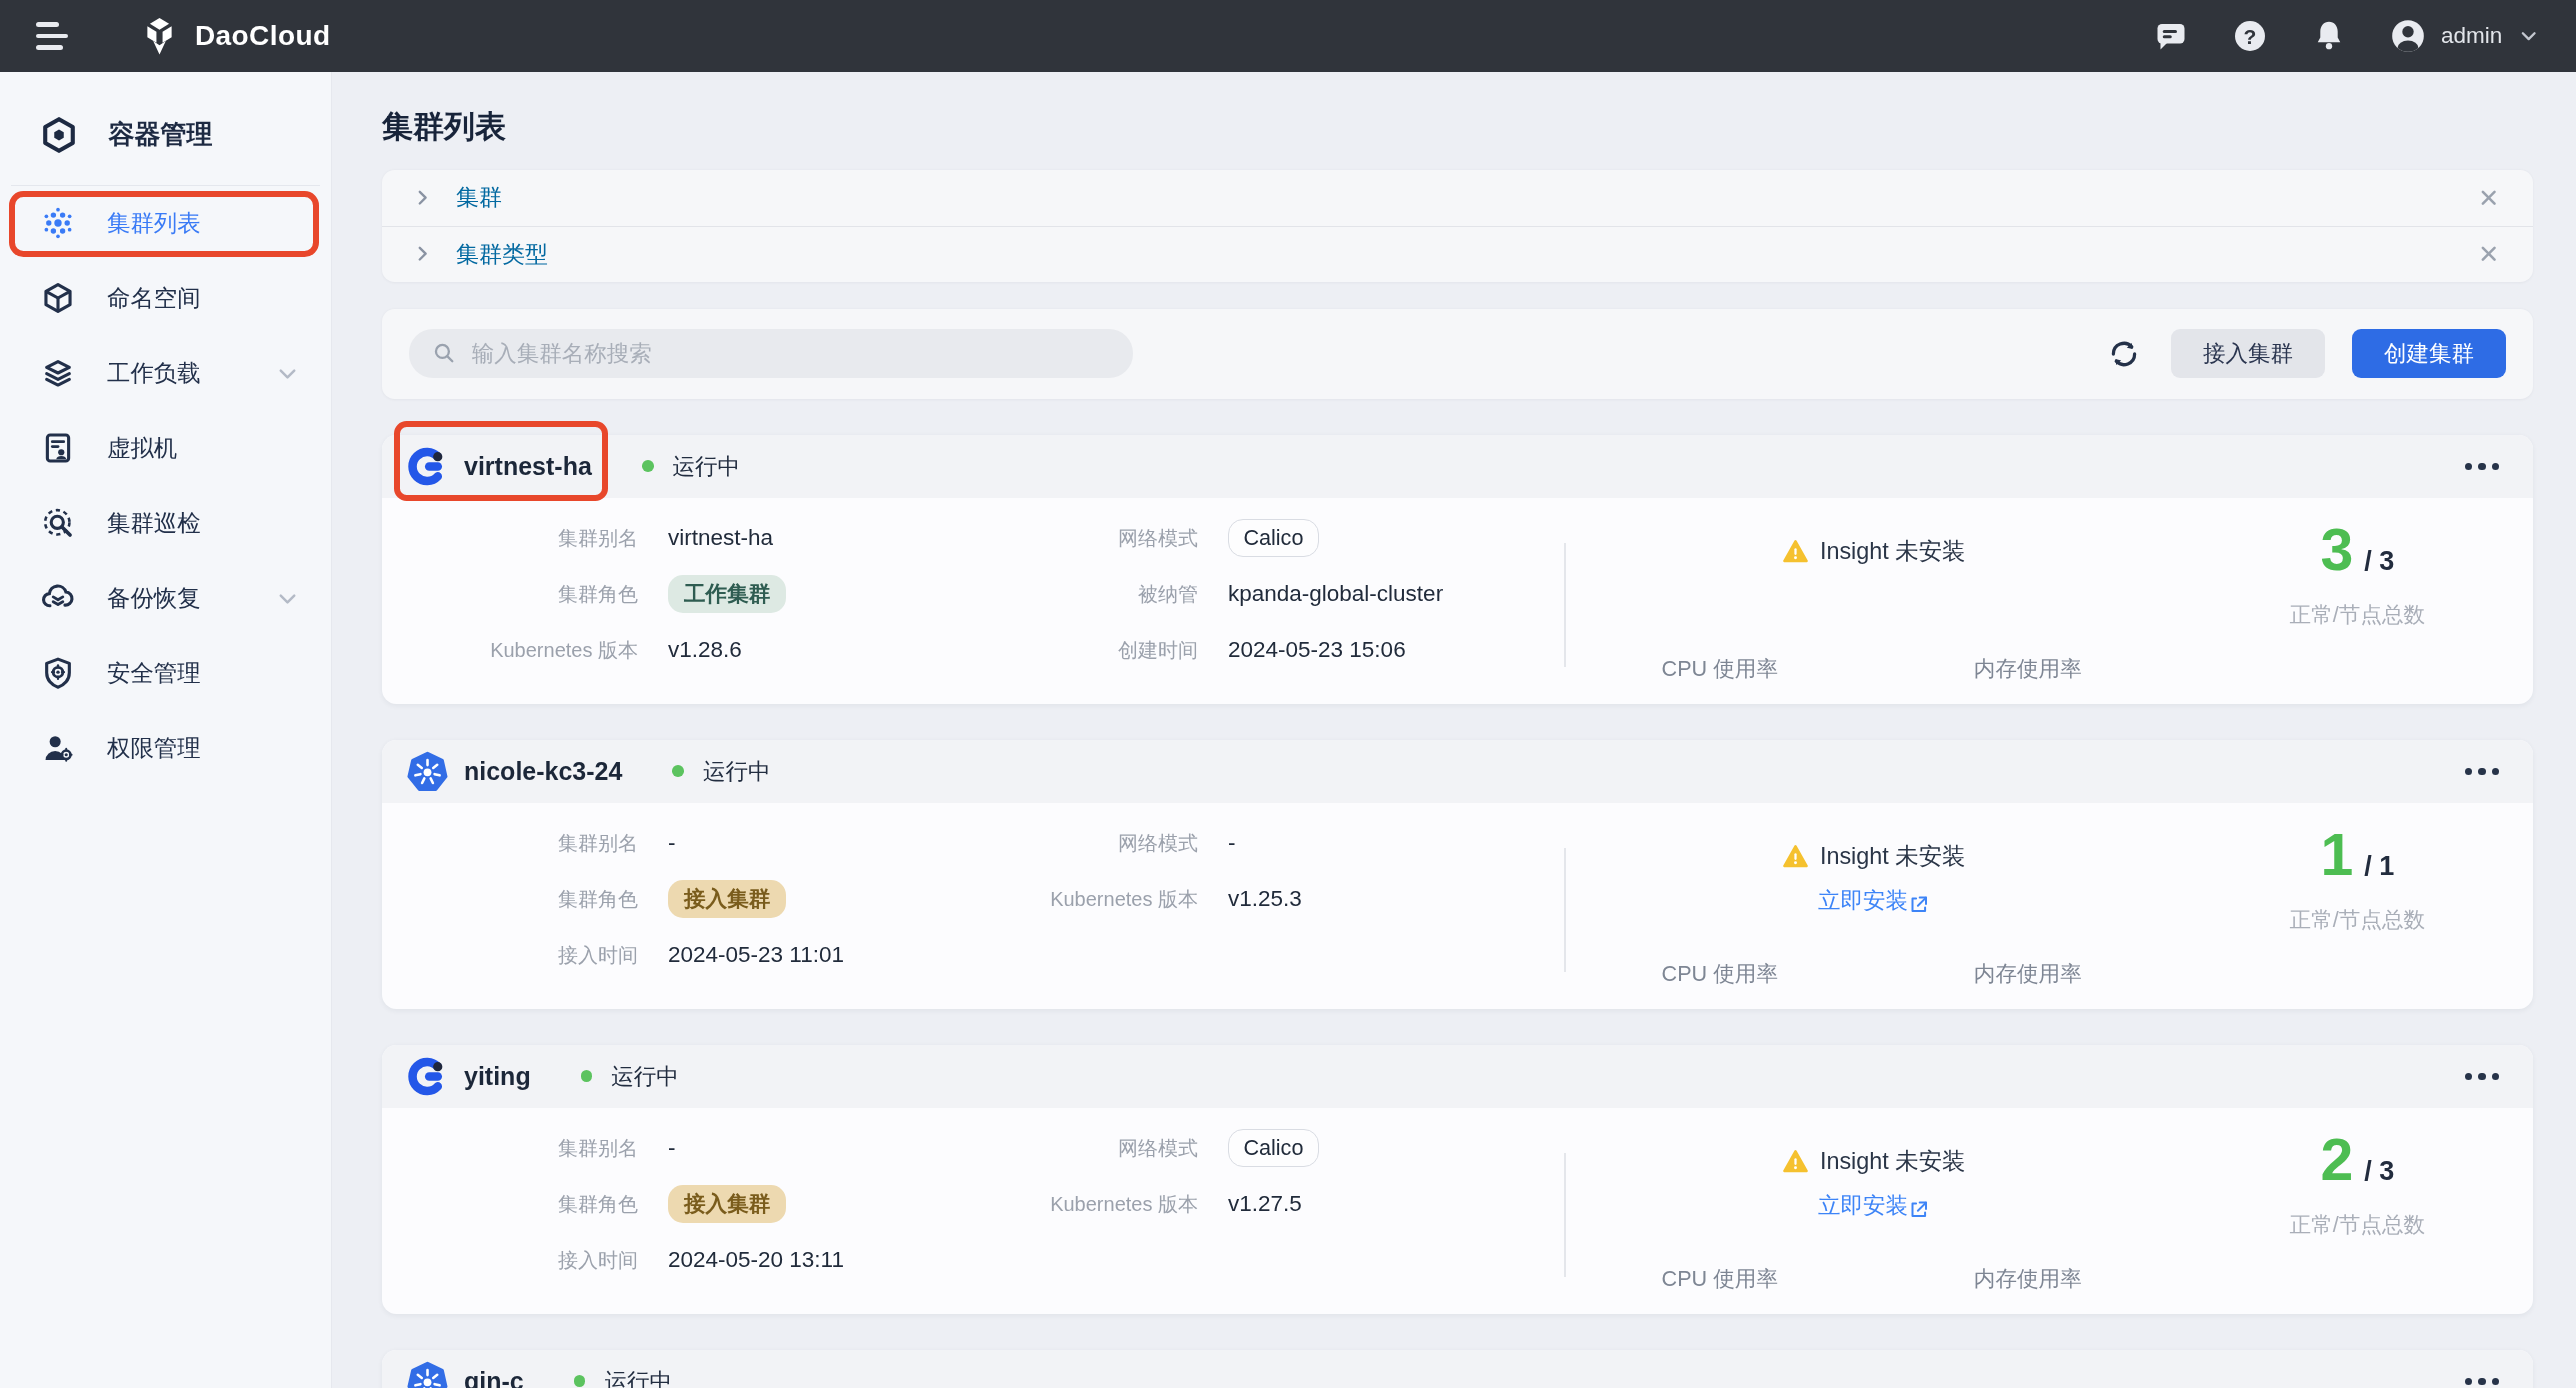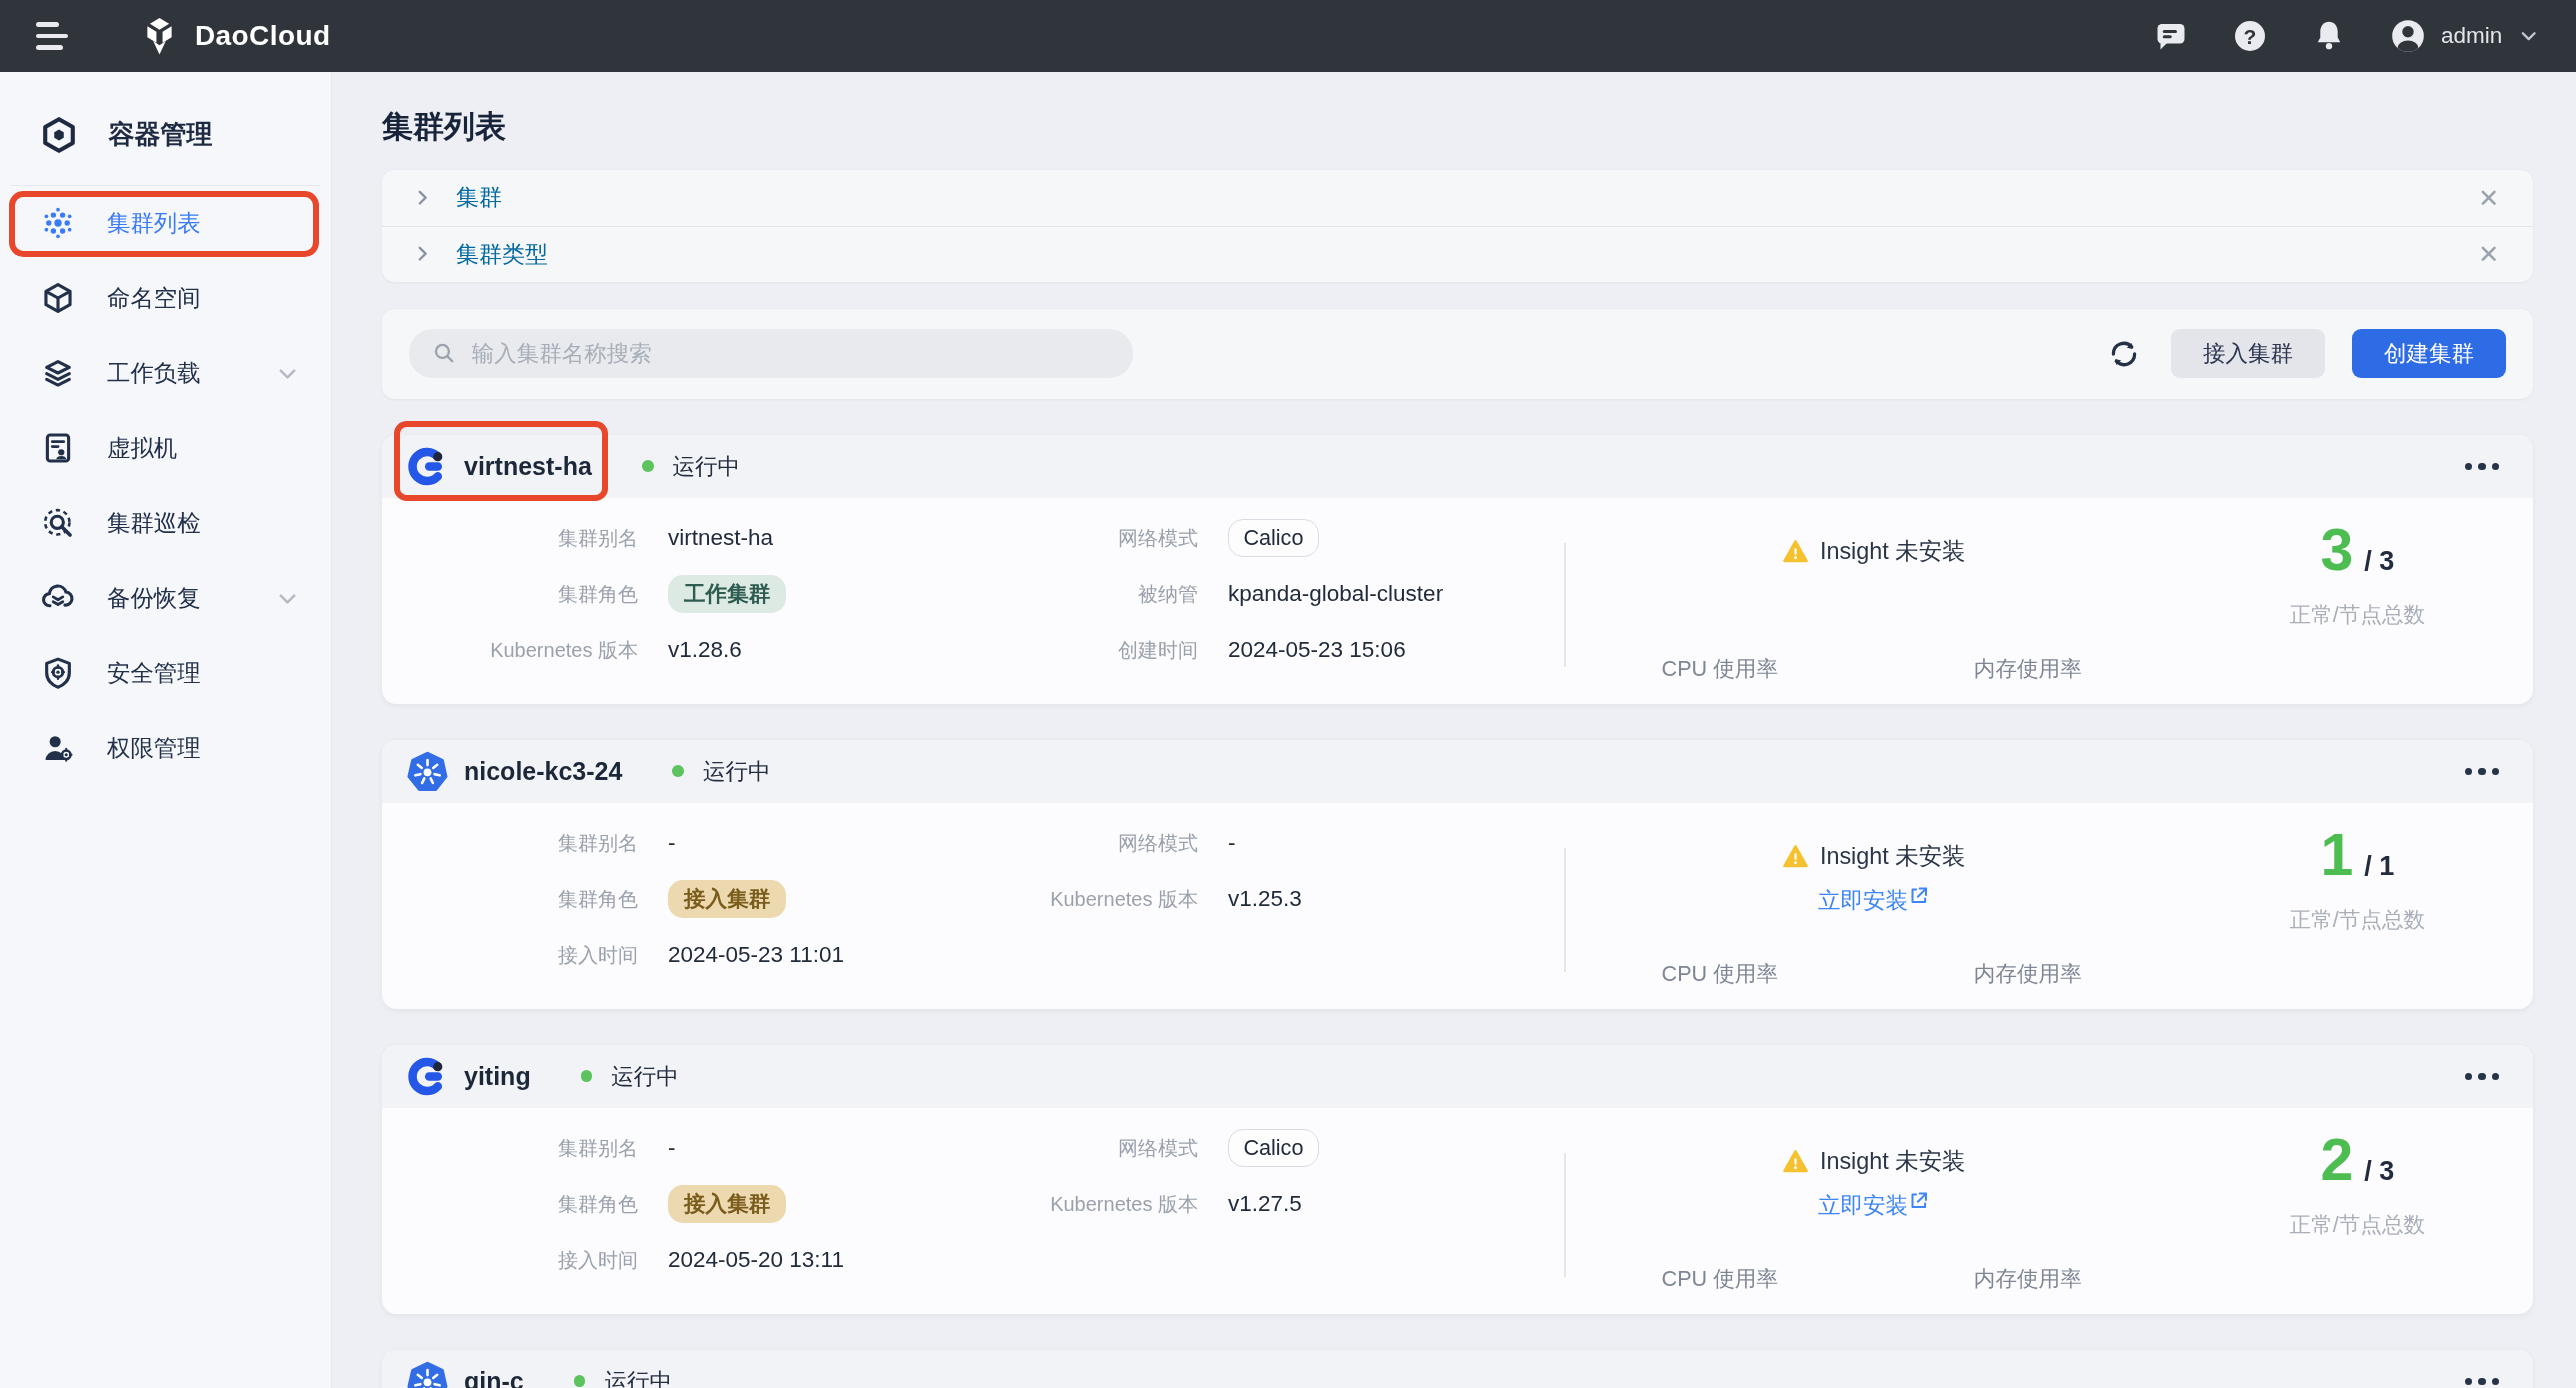--- a/index.html
+++ b/index.html
@@ -69,21 +69,21 @@
   .info-row { height:56px; display:flex; align-items:center; }
   .info-label { width:256px; flex-shrink:0; text-align:right; font-size:20px; color:#9ba1ac; }
   .info-value { margin-left:30px; font-size:22.5px; color:#212b3b; font-weight:500; }
   .badge { display:inline-block; margin-left:30px; font-size:21.6px; font-weight:600; padding:7.2px 16px; border-radius:15px; line-height:1.1; }
   .badge-work { background:#dde9e3; color:#2e5c51; }
   .badge-attach { background:#edd9b0; color:#7a5c1c; }
   .badge-outline { background:#fdfdfe; color:#212b3b; border:0.9px solid #d9dce3; font-weight:500; padding:6.3px 14.4px; }
   .v-divider { width:1.8px; background:#e4e6eb; margin:33px 0 38px; }
   .monitor-col { width:616px; display:flex; flex-direction:column; align-items:center; position:relative; }
   .insight-row { margin-top:25px; display:flex; align-items:center; gap:10.8px; font-size:23.4px; color:#2a3547; }
-  .install-row { margin-top:12.6px; display:flex; align-items:flex-start; gap:0; font-size:22.5px; color:#3d84f7; cursor:pointer; }
+  .install-row { margin-top:12.6px; display:flex; align-items:flex-end; gap:0; font-size:22.5px; color:#3d84f7; cursor:pointer; }
   .monitor-labels { position:absolute; left:0; right:0; bottom:21.6px; display:flex; }
   .monitor-labels div { flex:1; text-align:center; font-size:21.6px; color:#7e8694; }
   .nodes-col { flex:1; display:flex; flex-direction:column; align-items:center; padding-top:10.8px; }
   .nodes-num { display:flex; align-items:baseline; }
   .num-ready { font-size:59px; font-weight:600; color:#4dbd52; line-height:1; }
   .num-total { margin-left:10.8px; font-size:27px; font-weight:700; color:#222c3e; }
   .nodes-caption { margin-top:20px; font-size:21.6px; color:#a9aeb8; }
   .spacer-row { height:56px; }
 </style>
 </head>

